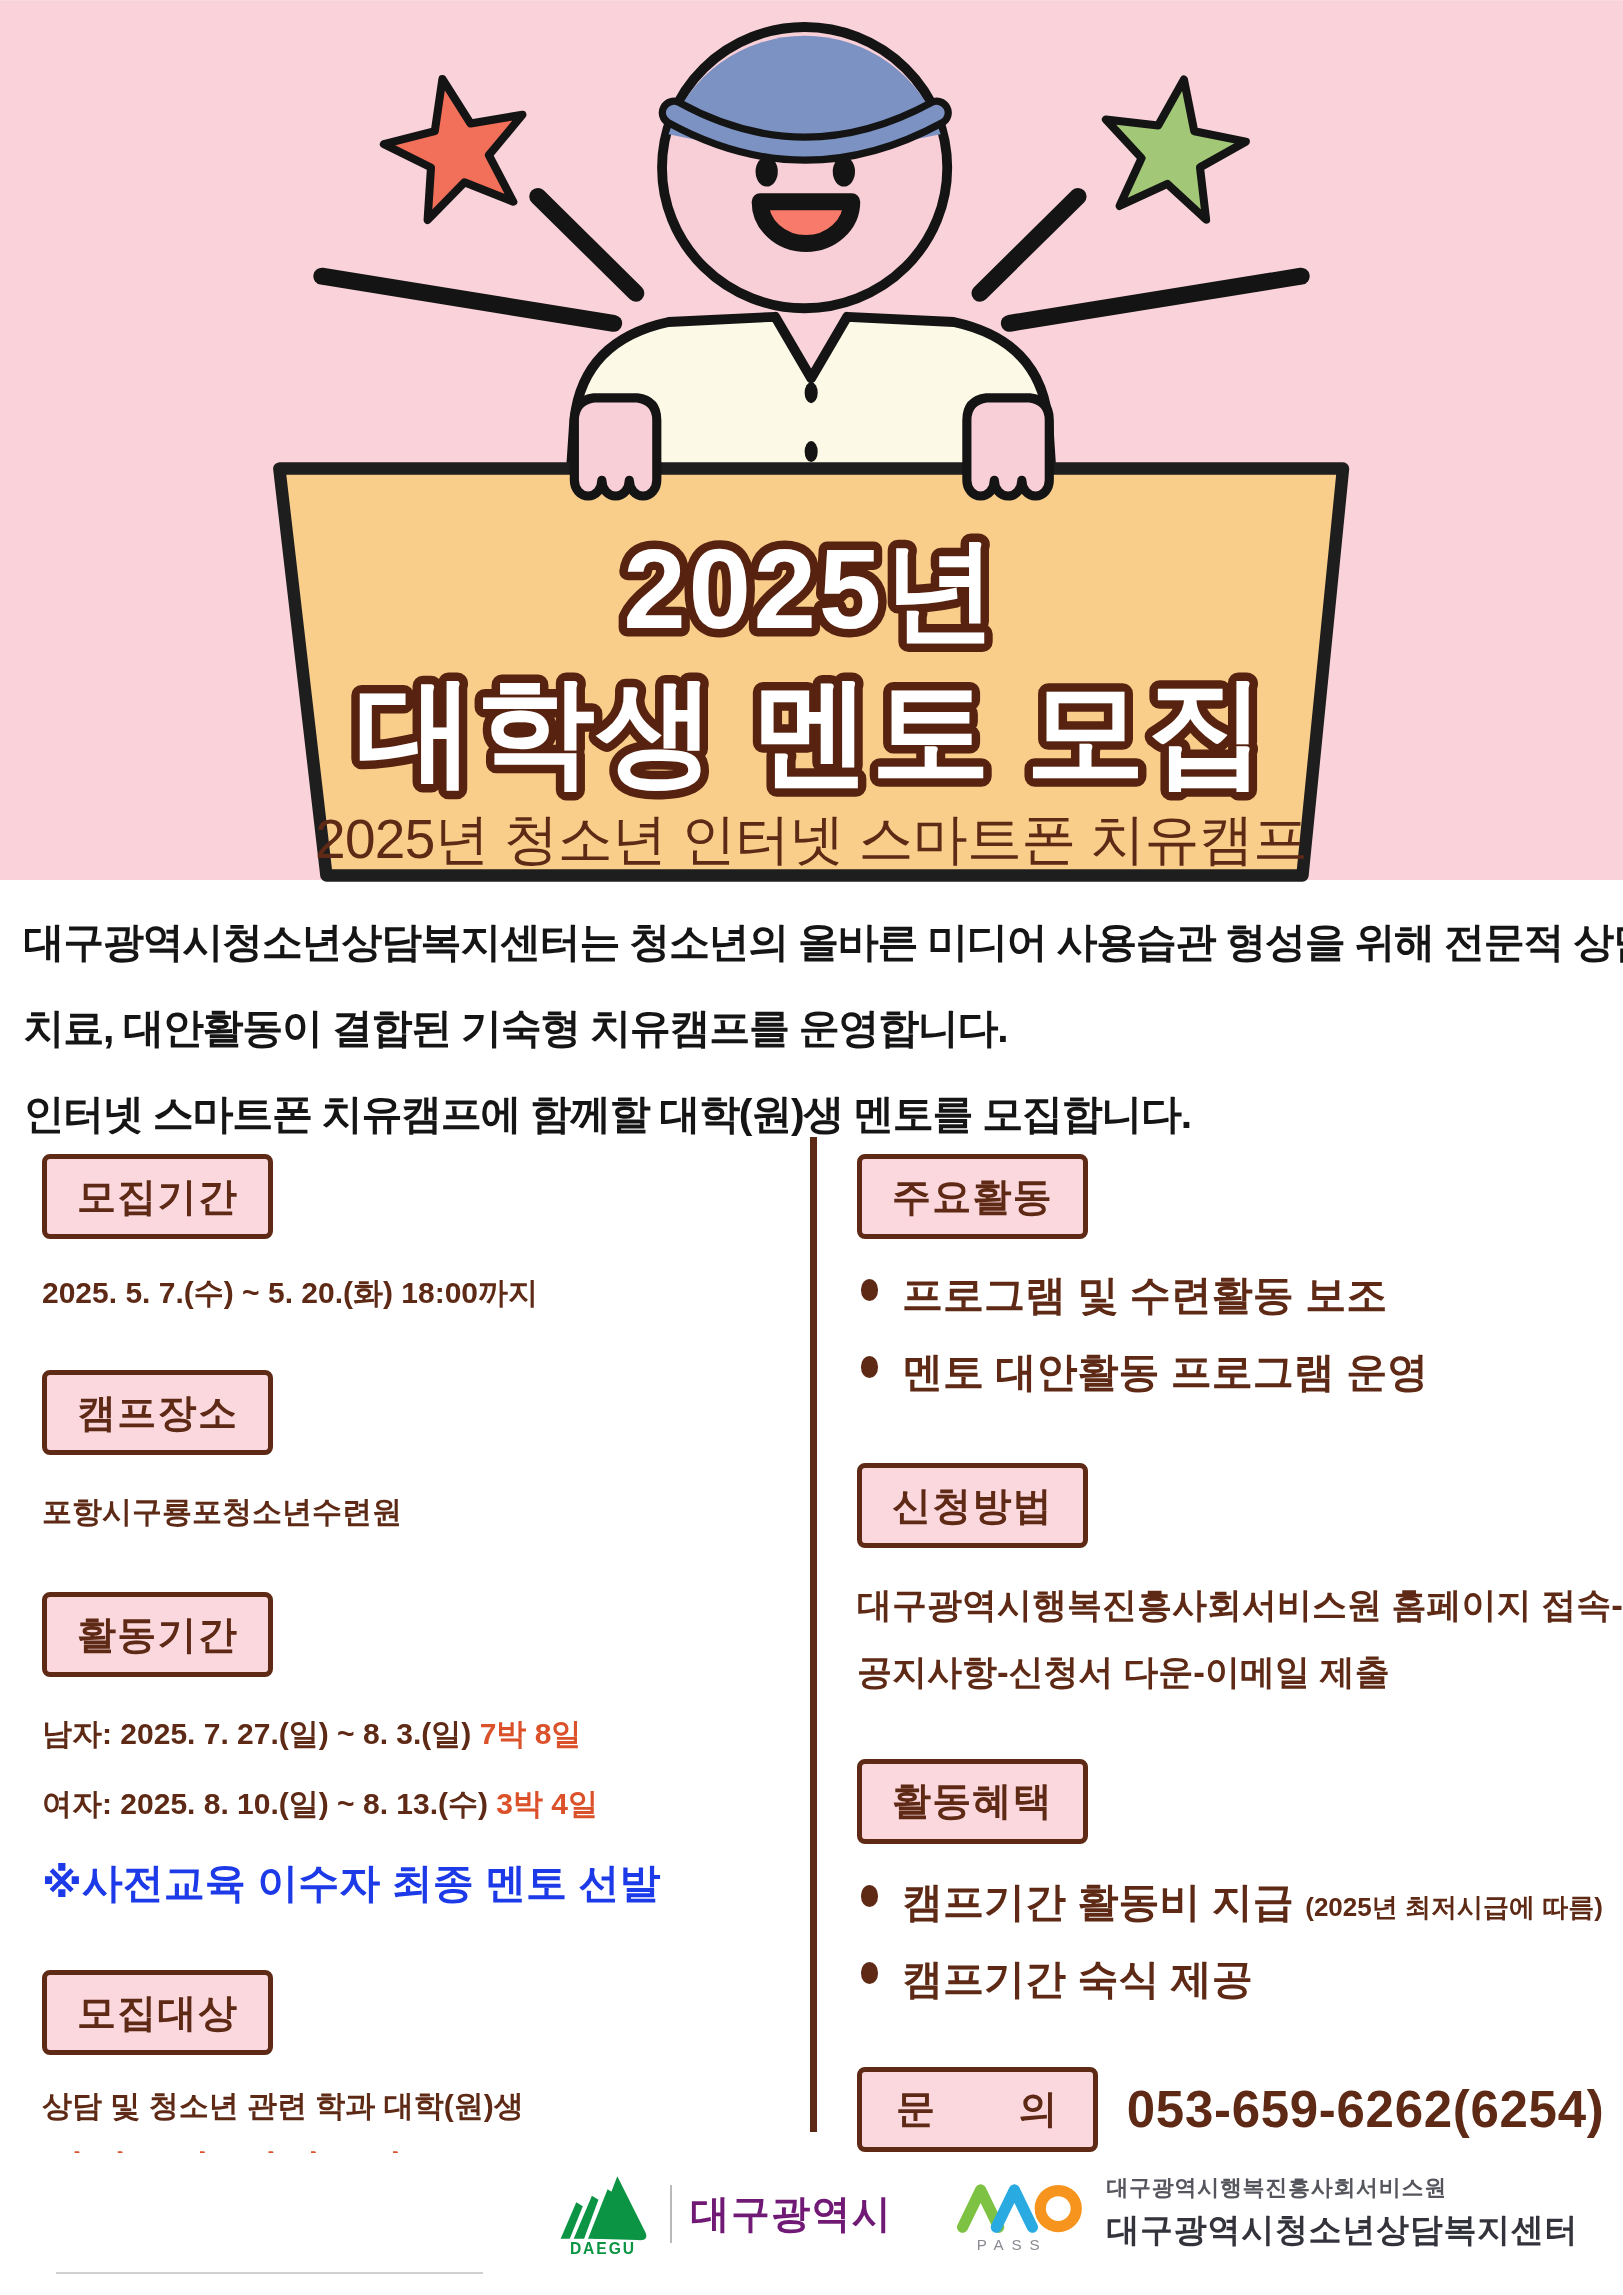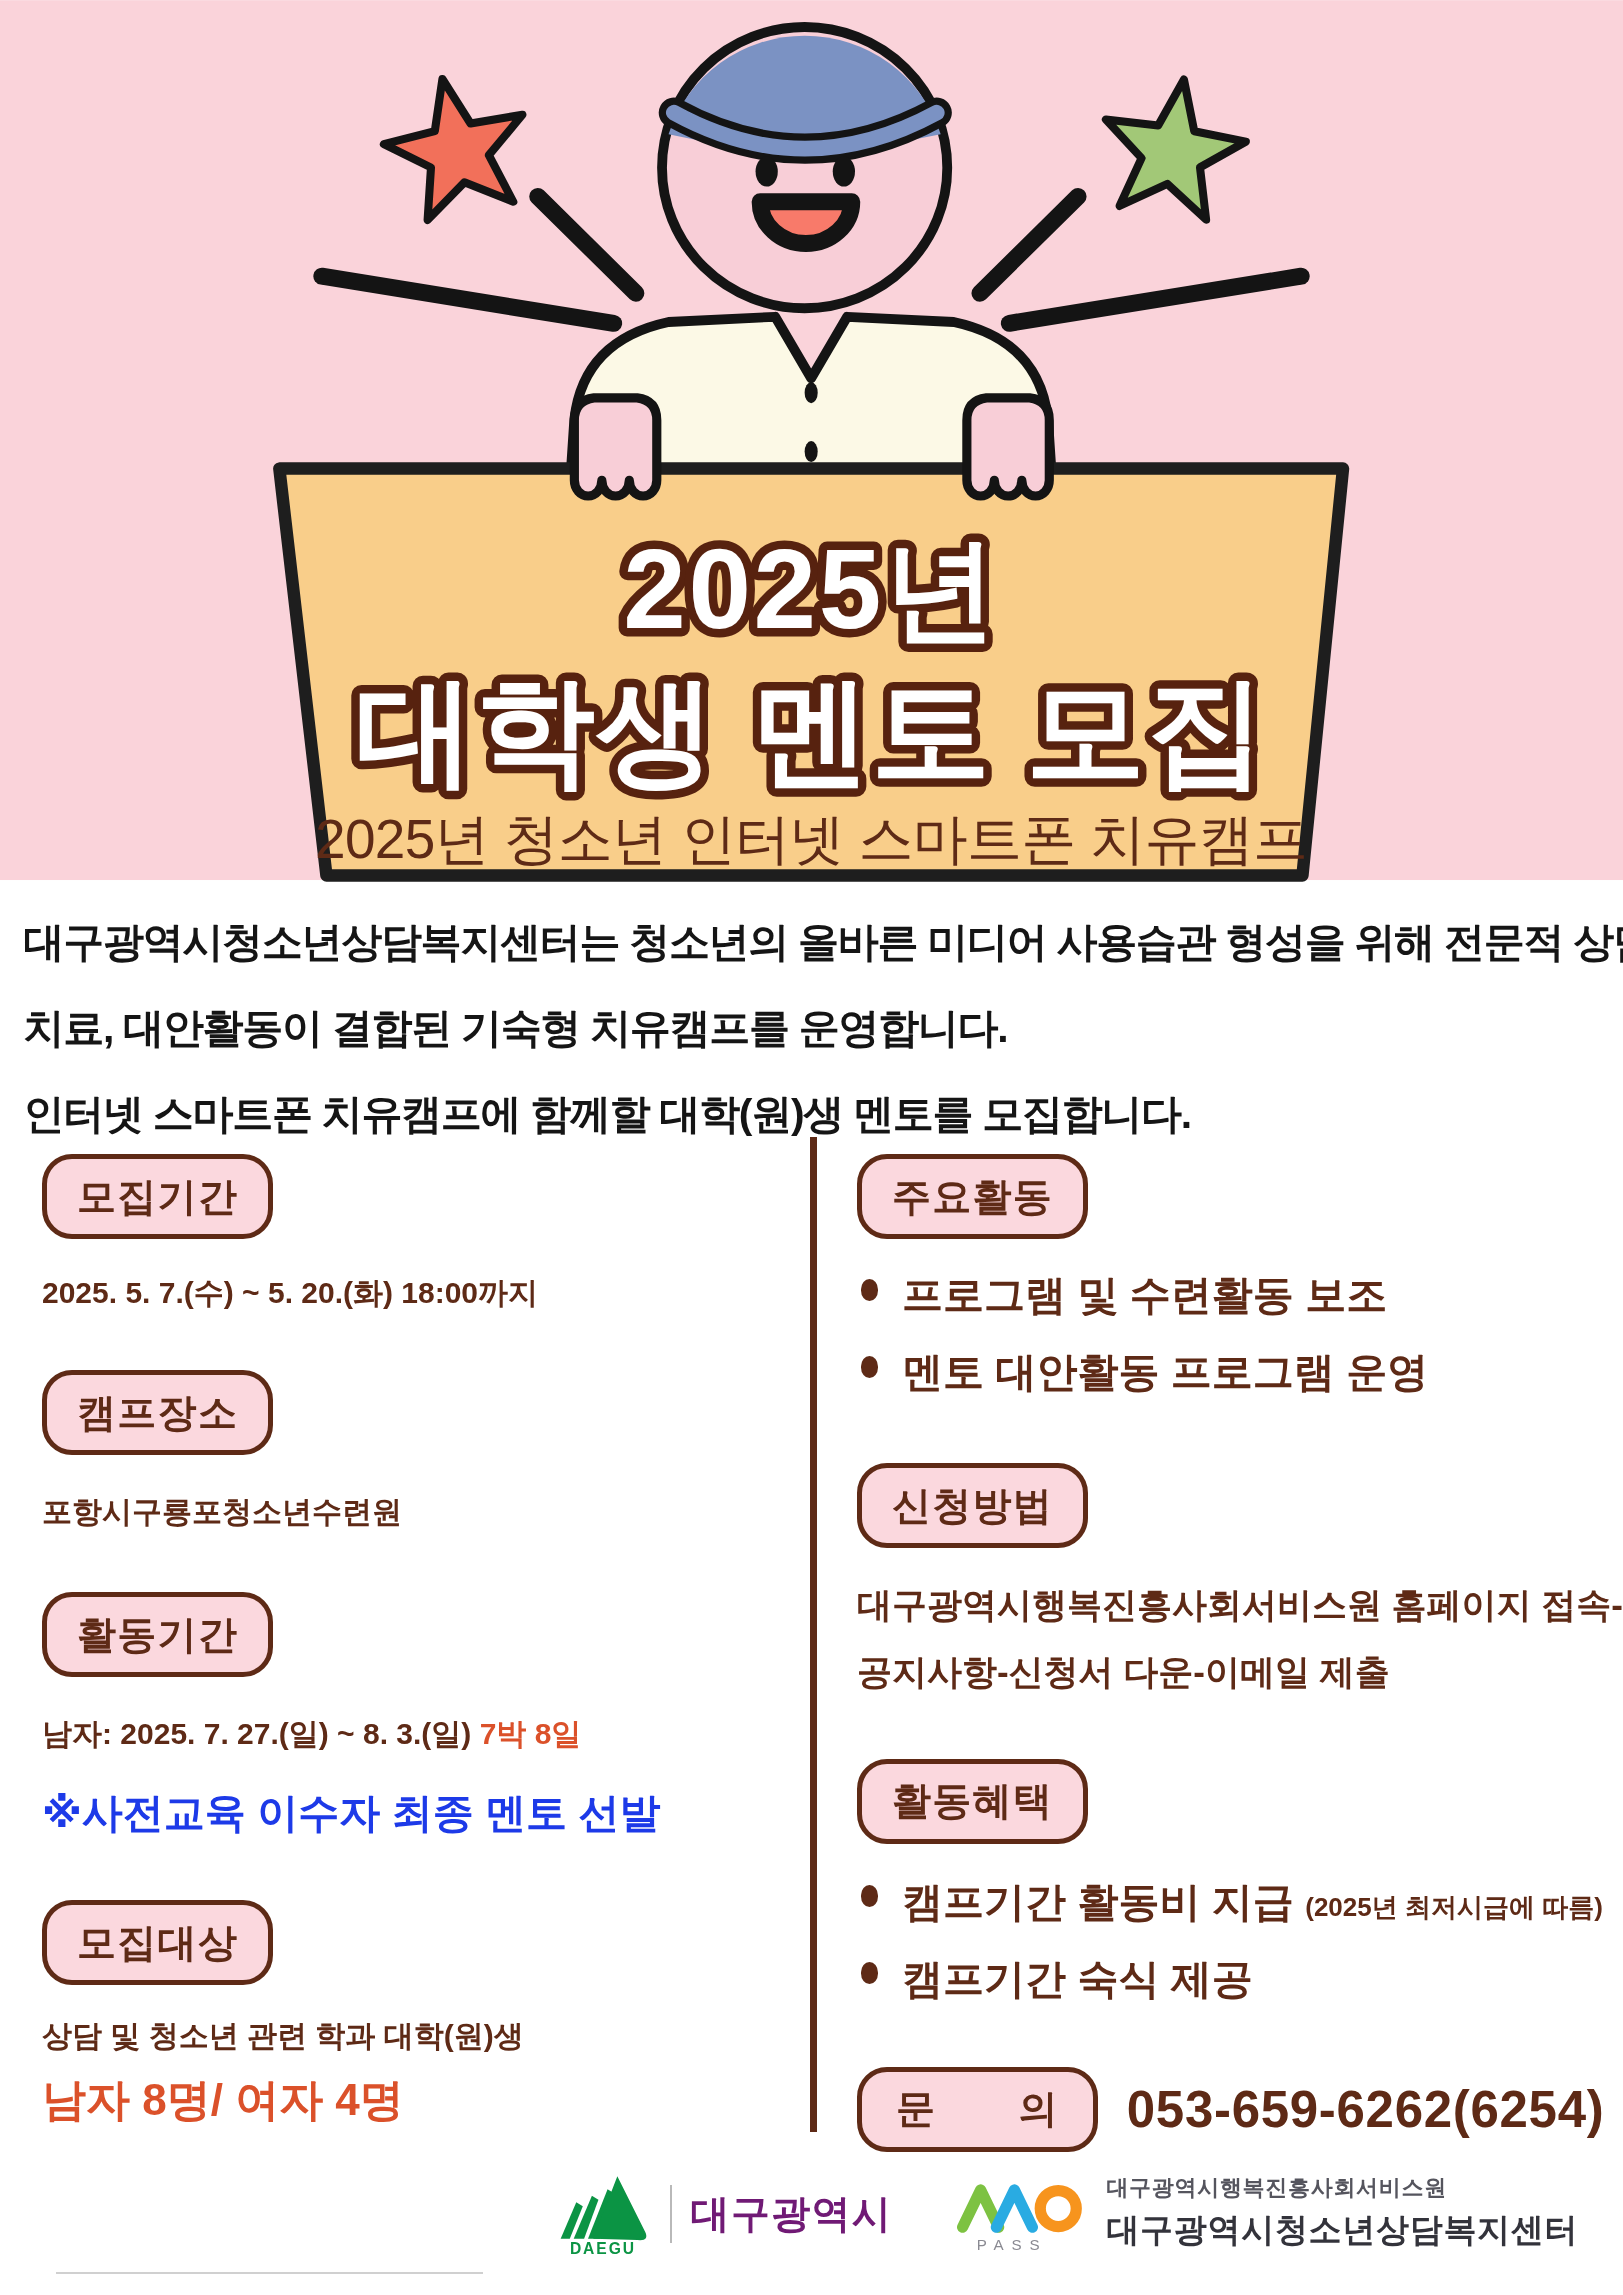--- a/index.html
+++ b/index.html
@@ -13,21 +13,21 @@
   .board-title{font-family:"Liberation Sans","DejaVu Sans",sans-serif;font-weight:bold;}
   
   .intro{position:absolute;top:915px;left:23.6px;width:1584px;color:#151515;}
   .intro .iline{font-size:41px;font-weight:bold;letter-spacing:-1.3px;white-space:nowrap;margin-bottom:31px;}
   
   .columns{position:absolute;top:1137px;left:0;width:1623px;height:995px;display:flex;}
   .col-left{width:816px;box-sizing:border-box;padding-left:42px;}
   .divider{width:7.2px;background:#5E2A16;flex:none;}
   .col-right{flex:1;box-sizing:border-box;padding-left:40px;}
   .badge{
-    display:inline-block;padding:10.5px 30px;border:5.9px solid #5E2A16;border-radius:30px;
+    display:inline-block;padding:10.5px 30px;border:5.9px solid #5E2A16;border-radius:8px;
     background:#FBD8DE;color:#5E2A16;font-size:39px;font-weight:bold;letter-spacing:1.3px;white-space:nowrap;
   }
   .brown{color:#5E2A16;}
   .orange{color:#DB512A;}
   .blue-note{color:#1D3AE8;}
   .bodyline{font-weight:bold;white-space:nowrap;}
   .fs64{font-size:30px;} .fs62{font-size:41px;} .fs68{font-size:44px;} .fs54{font-size:35px;}
   .bullet-row{display:flex;align-items:flex-start;margin-bottom:22px;}
   .bullet-dot{width:17.7px;height:22px;border-radius:50%;background:#5E2A16;flex:none;margin:10.5px 23.6px 0 3.9px;}
   .note-small{font-size:26px;font-weight:bold;color:#5E2A16;}
@@ -116,20 +116,23 @@
     <div class="mt86">
       <span class="badge">캠프장소</span>
       <div class="bodyline brown fs64 mt56">포항시구룡포청소년수련원</div>
     </div>
 
     <div class="mt90">
       <span class="badge">활동기간</span>
       <div class="bodyline fs64 mt56">
         <span class="brown">남자: 2025. 7. 27.(일) ~ 8. 3.(일) </span><span class="orange">7박 8일</span>
       </div>
+      <div class="bodyline fs64 mt44">
+        <span class="brown">여자: 2025. 8. 10.(일) ~ 8. 13.(수) </span><span class="orange">3박 4일</span>
+      </div>
       <div class="bodyline blue-note fs62 mt48">※사전교육 이수자 최종 멘토 선발</div>
     </div>
 
     <div class="mt90">
       <span class="badge">모집대상</span>
       <div class="bodyline brown fs64 mt48">상담 및 청소년 관련 학과 대학(원)생</div>
       <div class="bodyline orange fs68 mt22">남자 8명/ 여자 4명</div>
       
     </div>
 

